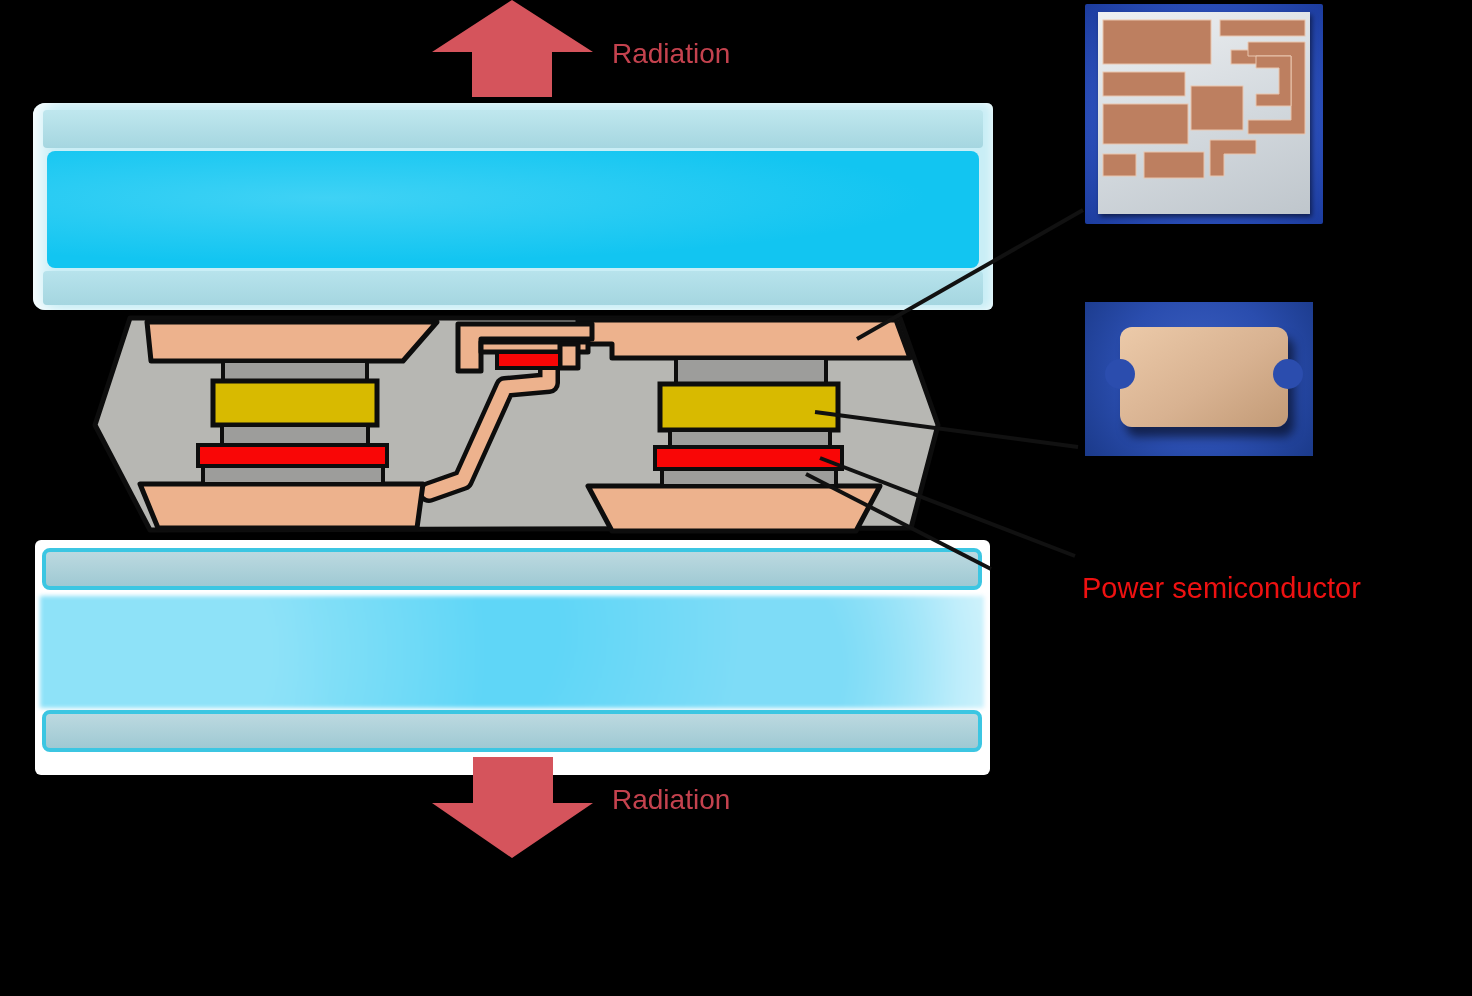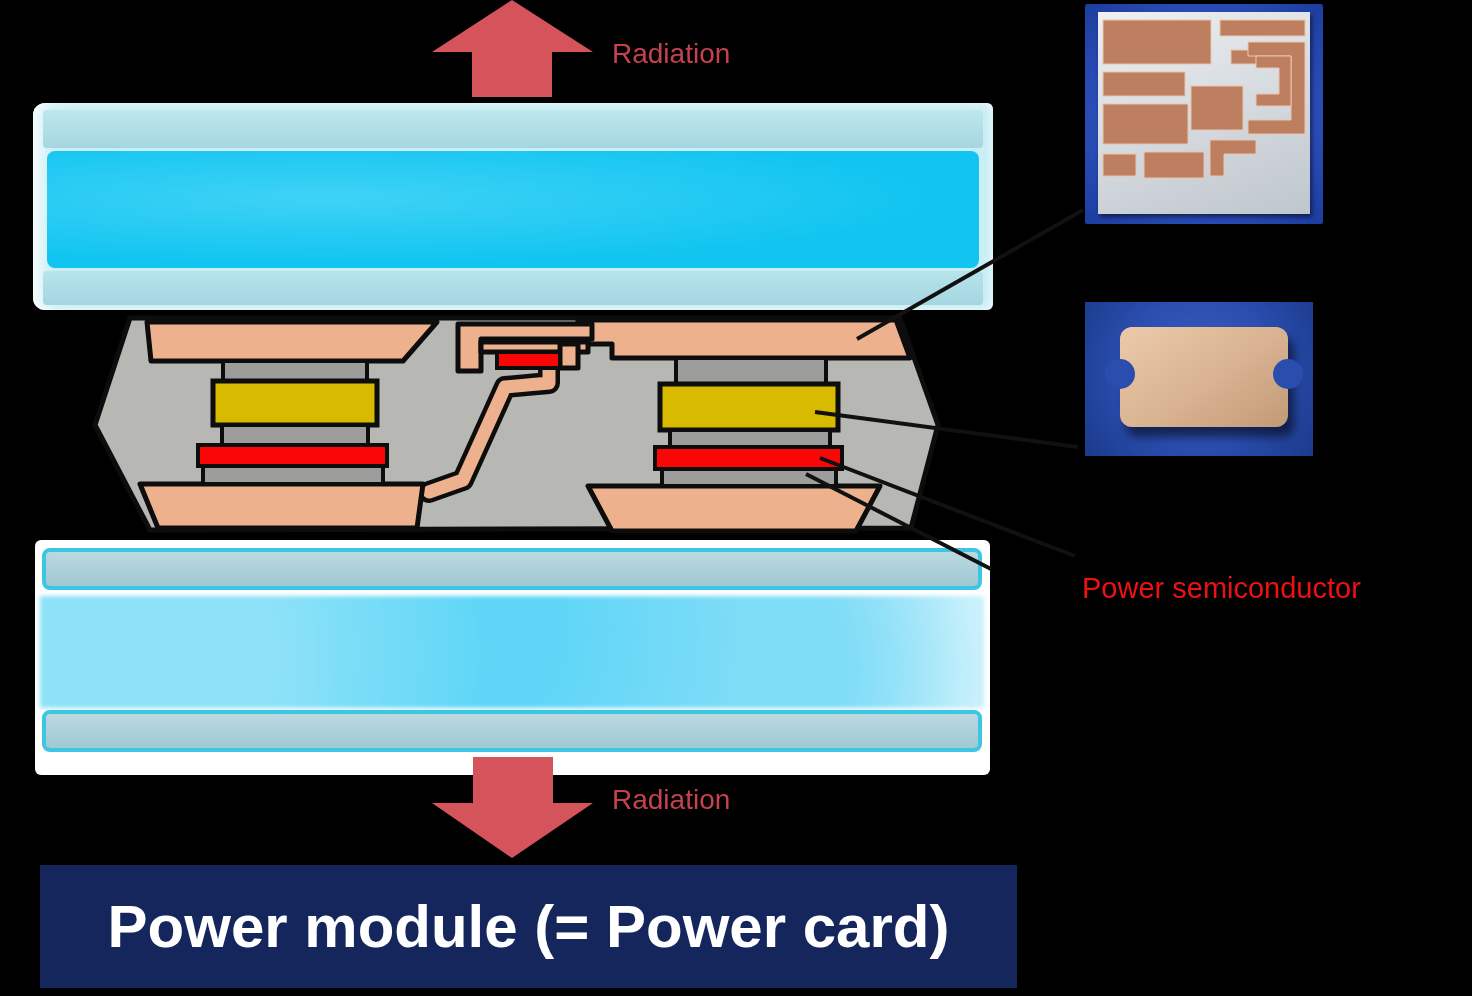--- a/index.html
+++ b/index.html
@@ -152,17 +152,14 @@
     <line class="callout" x1="857" y1="339" x2="1083" y2="210"></line>
     <line class="callout" x1="815" y1="412" x2="1078" y2="447"></line>
     <line class="callout" x1="820" y1="458" x2="1075" y2="556"></line>
     <line class="callout" x1="806" y1="474" x2="991" y2="569"></line>
   </svg>
 
   <div id="rad-top" class="lbl radiation">Radiation</div>
   <div id="rad-bottom" class="lbl radiation">Radiation</div>
   <div id="psemi" class="lbl">Power semiconductor</div>
 
-  <div class="banner">
-    <div class="txt">Power module (= Power card)</div>
-  </div>
 
 </div>
 
 </body></html>

